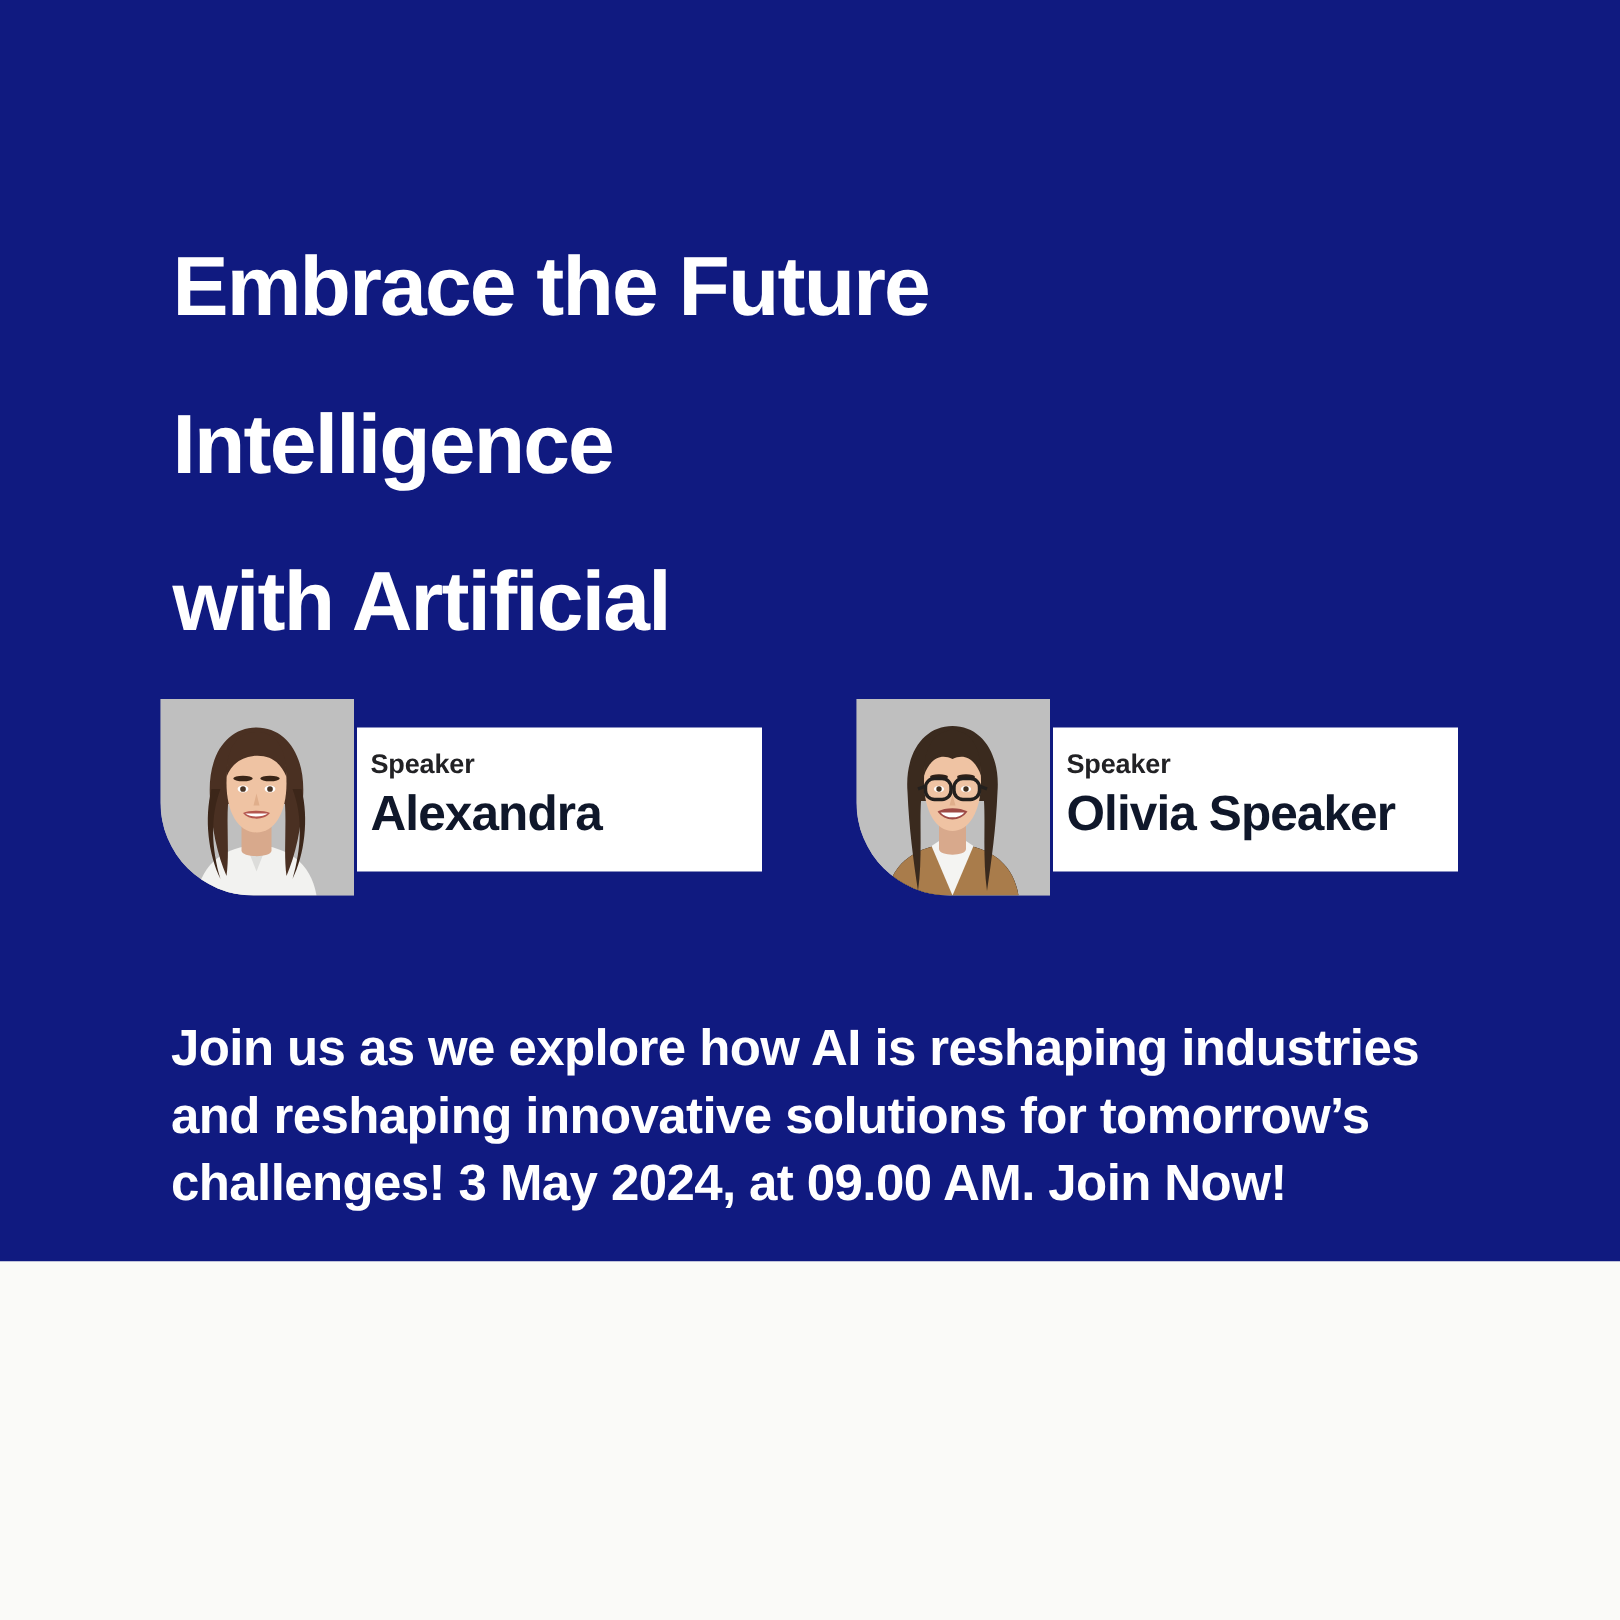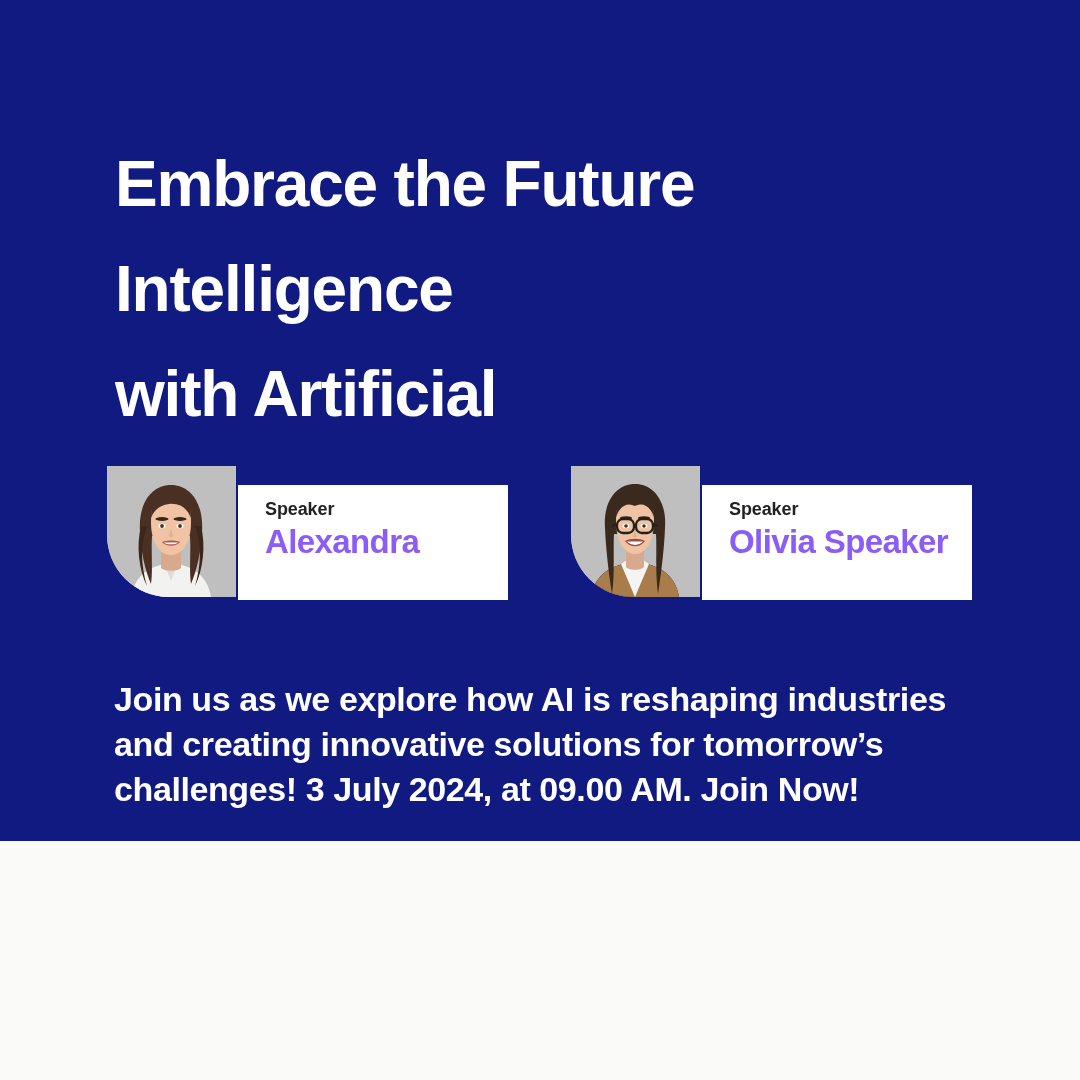--- a/index.html
+++ b/index.html
@@ -27,24 +27,24 @@
     left: 0;
     top: 0;
     width: 1080px;
     height: 841px;
     background: #101A80;
   }
 
   .headline {
     position: absolute;
     left: 115px;
-    top: 89px;
+    top: 100px;
     width: 900px;
     color: #FFFFFF;
-    font-size: 64px;
+    font-size: 56px;
     font-weight: 700;
     line-height: 105px;
     letter-spacing: -1.2px;
   }
   .headline .hl-line { display: block; white-space: pre; }
 
   
   .speaker-card {
     position: absolute;
     top: 466px;
@@ -63,35 +63,35 @@
     border-bottom-left-radius: 62px;
     overflow: hidden;
   }
   .speaker-photo svg { display: block; width: 129px; height: 131px; }
 
   .speaker-panel {
     position: absolute;
     left: 131px;
     top: 19px;
     width: 270px;
-    height: 115px;
+    height: 96px;
     background: #FFFFFF;
     box-sizing: border-box;
-    padding-left: 27px;
+    padding-left: 9px;
     padding-top: 13px;
   }
   .speaker-role {
     color: #222225;
     font-size: 18px;
     font-weight: 600;
     line-height: 22px;
     letter-spacing: -0.1px;
   }
   .speaker-name {
-    color: #8b5cf6;
+    color: #0f172a;
     font-size: 33px;
     font-weight: 700;
     line-height: 42px;
     letter-spacing: -0.6px;
     margin-top: 1px;
   }
 
   
   .body-copy {
     position: absolute;
@@ -210,22 +210,22 @@
         </svg>
       </div>
       <div class="speaker-panel">
         <div class="speaker-role">Speaker</div>
         <div class="speaker-name">Olivia Speaker</div>
       </div>
     </div>
 
     <p class="body-copy">
       <span class="bd-line">Join us as we explore how AI is reshaping industries</span>
-      <span class="bd-line">and creating innovative solutions for tomorrow’s</span>
-      <span class="bd-line">challenges! 3 July 2024, at 09.00 AM. Join Now!</span>
+      <span class="bd-line">and reshaping innovative solutions for tomorrow’s</span>
+      <span class="bd-line">challenges! 3 May 2024, at 09.00 AM. Join Now!</span>
     </p>
   </div>
 
   <div class="footer">
 
     
 
     
 
     

